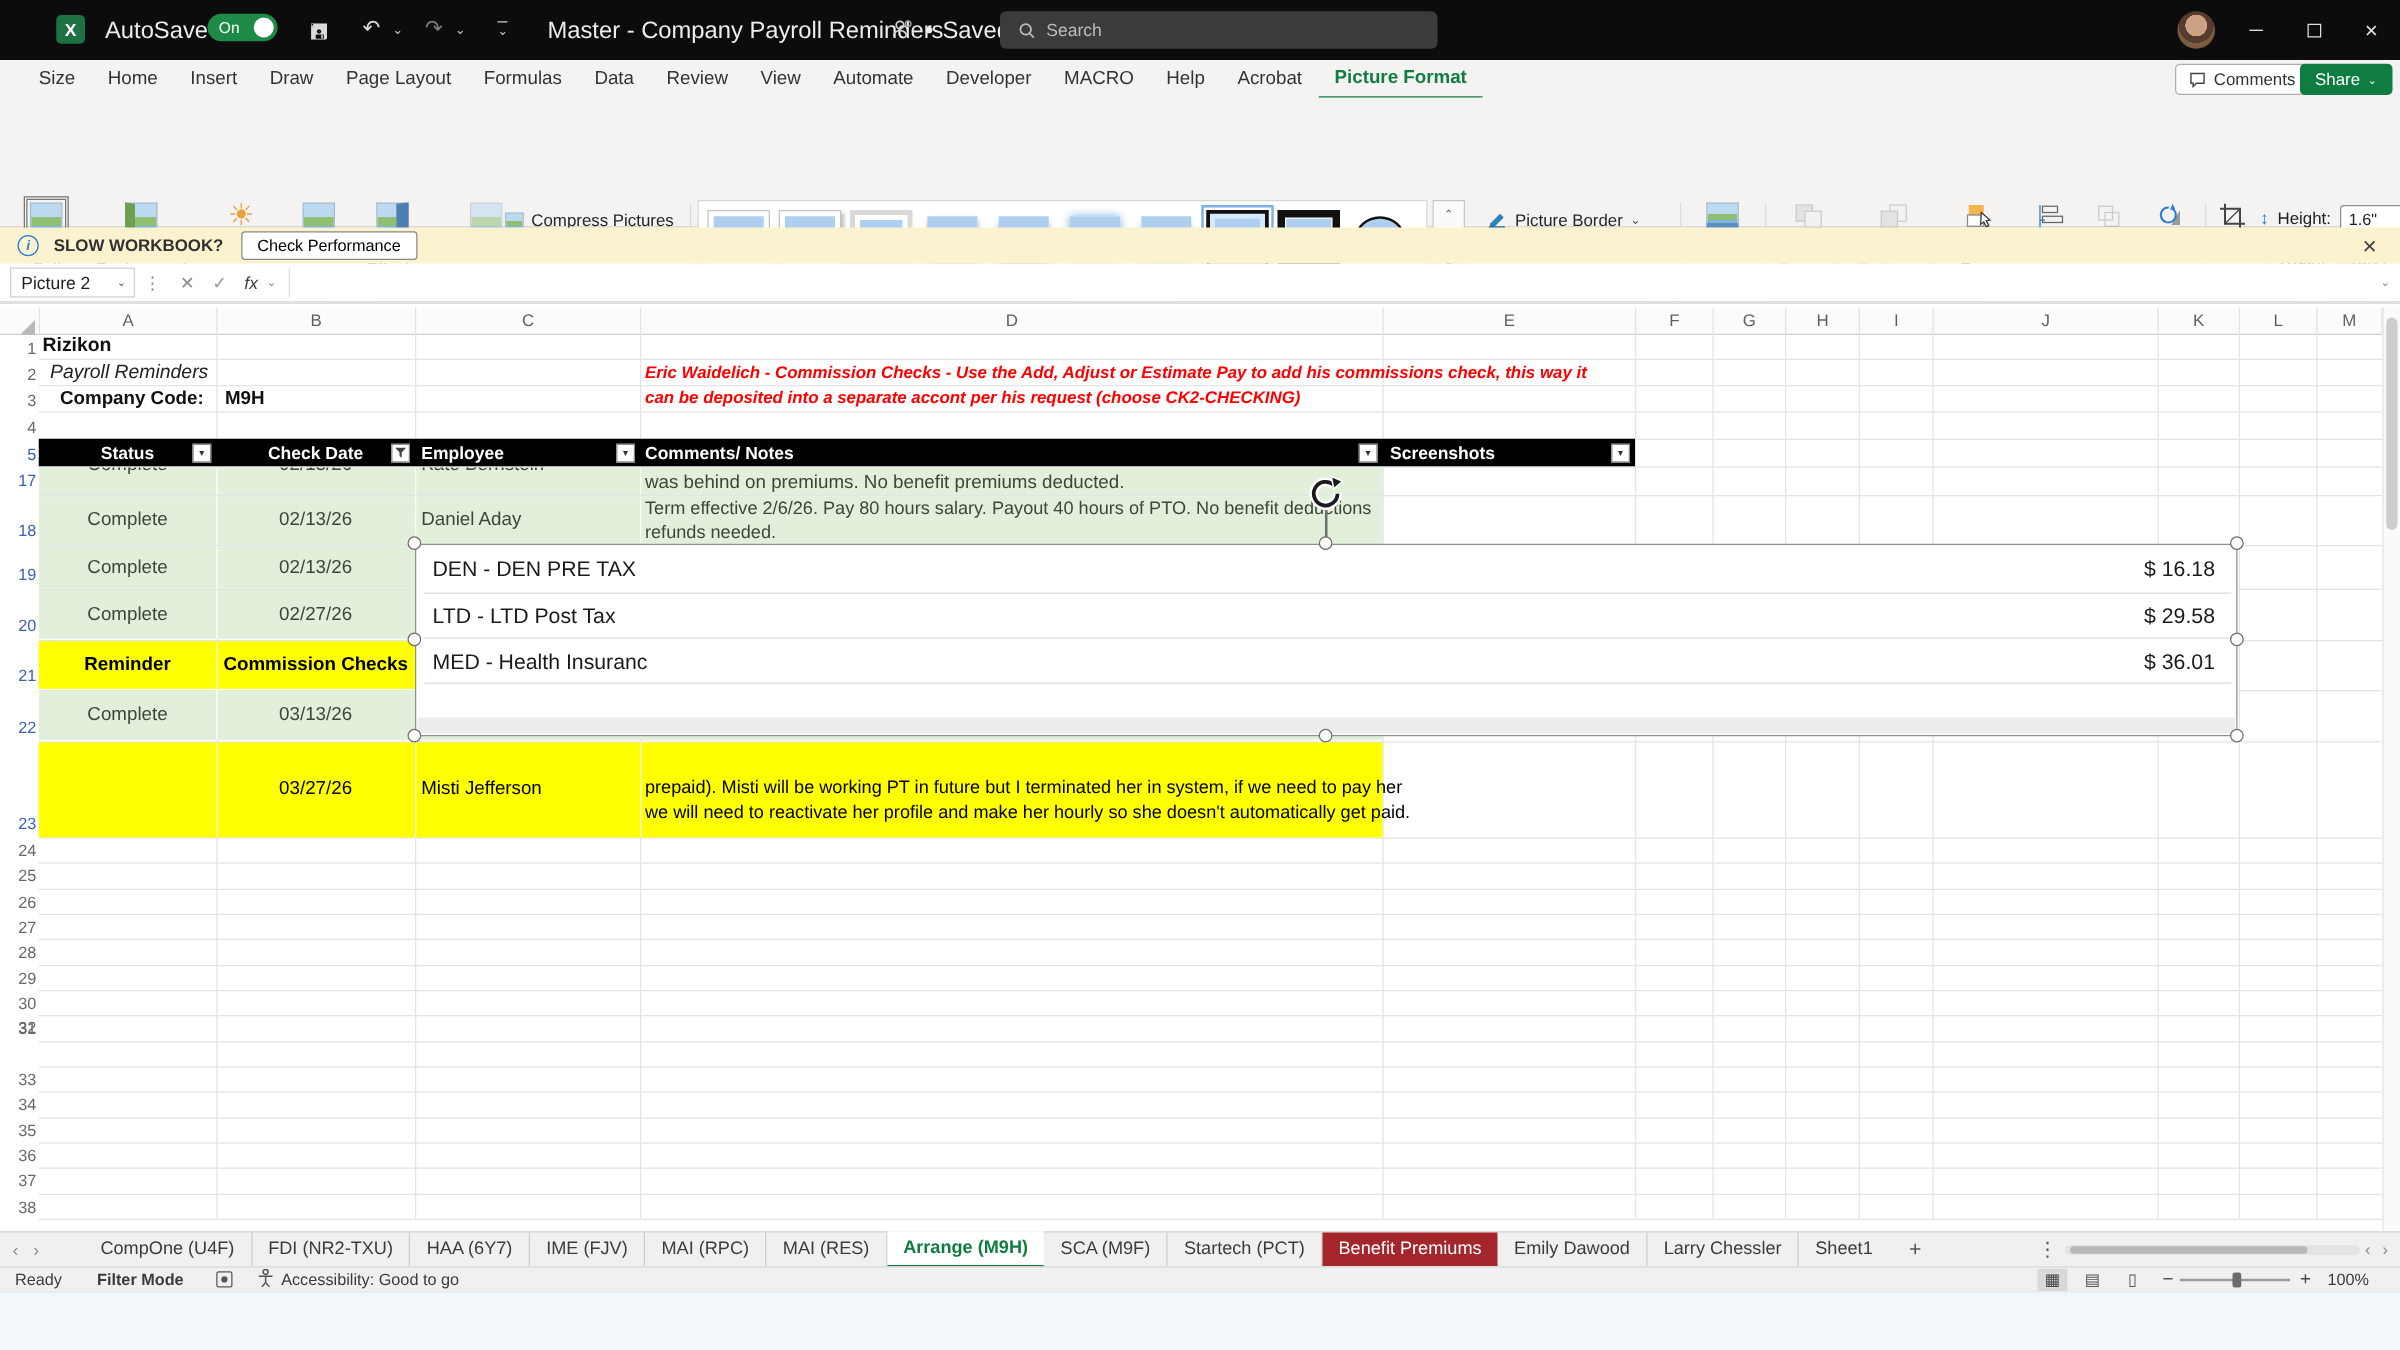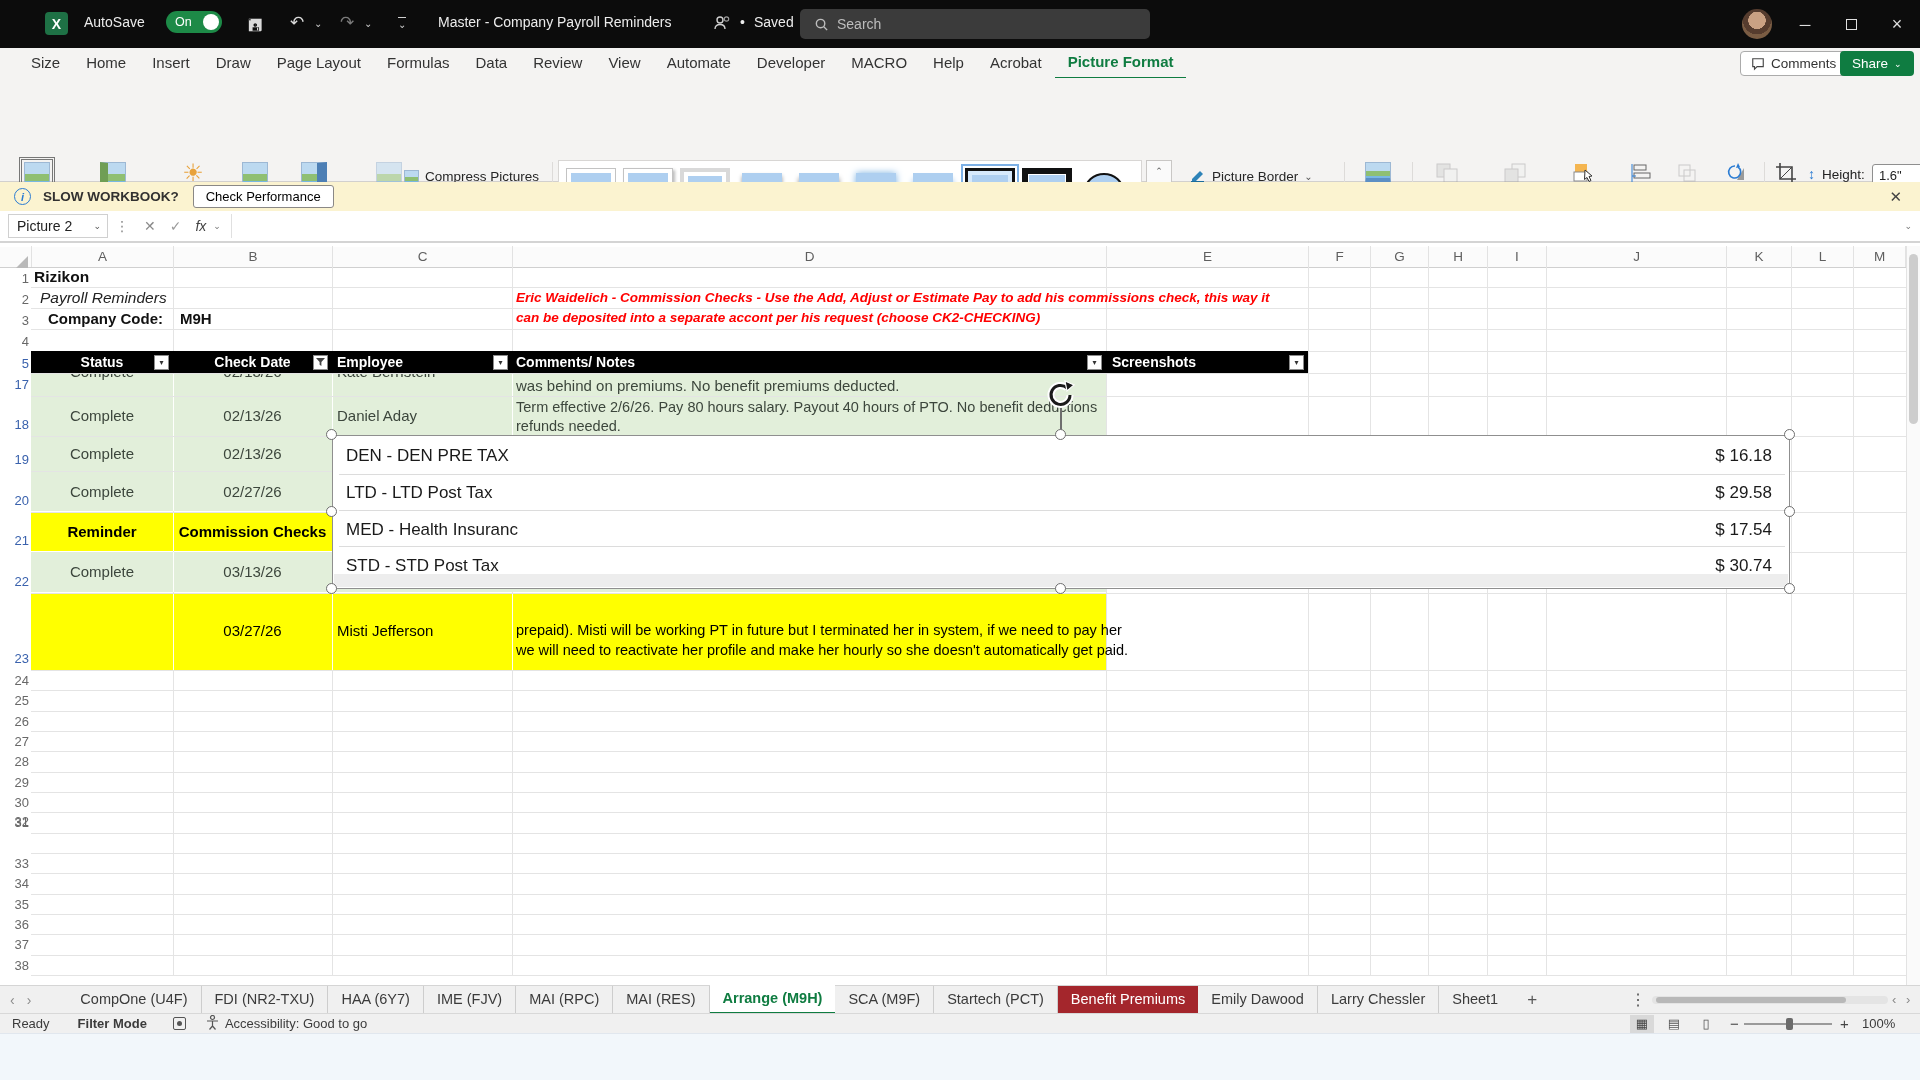--- a/index.html
+++ b/index.html
@@ -3,21 +3,21 @@
 <meta charset="utf-8">
 <style>
   *{margin:0;padding:0;box-sizing:border-box}
   html,body{width:1920px;height:1080px;overflow:hidden}
   body{font-family:"Liberation Sans",sans-serif;background:#fff;position:relative;color:#222}
   .a{position:absolute}
   .nw{white-space:nowrap}
   .ctr{display:flex;align-items:center;justify-content:center}
   
   .titlebar{left:0;top:0;width:1920px;height:48px;background:#0c0c0c;color:#e9e9e9}
-  .tb-txt{font-size:14px;color:#ececec}
+  .tb-txt{font-size:19px;color:#ececec}
   .xl-logo{width:23px;height:23px;border-radius:4px;background:#1e7145;color:#fff;font-weight:bold;font-size:14px}
   .toggle{width:56px;height:22px;border-radius:11px;background:#1d8a47;color:#fff;font-size:12.5px;display:flex;align-items:center;padding-left:9px;position:relative}
   .toggle .knob{position:absolute;right:3px;top:3px;width:16px;height:16px;border-radius:50%;background:#fff}
   .qat{color:#dadada;font-size:17px}
   .dim{color:#7c7c7c}
   .chev{font-size:10px;color:#cfcfcf}
   .tb-search{left:800px;top:9px;width:350px;height:30px;background:#3b3b3b;border-radius:5px;color:#bdbdbd;font-size:14px;display:flex;align-items:center;gap:8px;padding-left:115px}
   .winbtn{width:46px;height:48px;color:#dfdfdf;font-size:15px}
   .avatar{width:30px;height:30px;border-radius:50%;background:radial-gradient(circle at 50% 38%,#caa183 0 36%,#563c2e 37% 58%,#7a5c43 59%)}
   
@@ -535,27 +535,23 @@
       <span>$ 16.18</span>
   </div>
   <div class="psep" style="top:38px"></div>
   <div class="picrow" style="top:39px">
     <span>LTD - LTD Post Tax</span>
       <span>$ 29.58</span>
   </div>
   <div class="psep" style="top:74px"></div>
   <div class="picrow" style="top:76px">
     <span>MED - Health Insuranc</span>
-      <span>$ 17.54</span>
+      <span>$ 36.01</span>
   </div>
   <div class="psep" style="top:110px"></div>
-  <div class="picrow" style="top:112px">
-    <span>STD - STD Post Tax</span>
-      <span>$ 30.74</span>
-  </div>
   <div class="pfoot"></div>
 </div>
 
 <div class="handle" style="left:326px;top:429px"></div>
 <div class="handle" style="left:1055px;top:429px"></div>
 <div class="handle" style="left:1784px;top:429px"></div>
 <div class="handle" style="left:326px;top:506px"></div>
 <div class="handle" style="left:1784px;top:506px"></div>
 <div class="handle" style="left:326px;top:583px"></div>
 <div class="handle" style="left:1055px;top:583px"></div>

